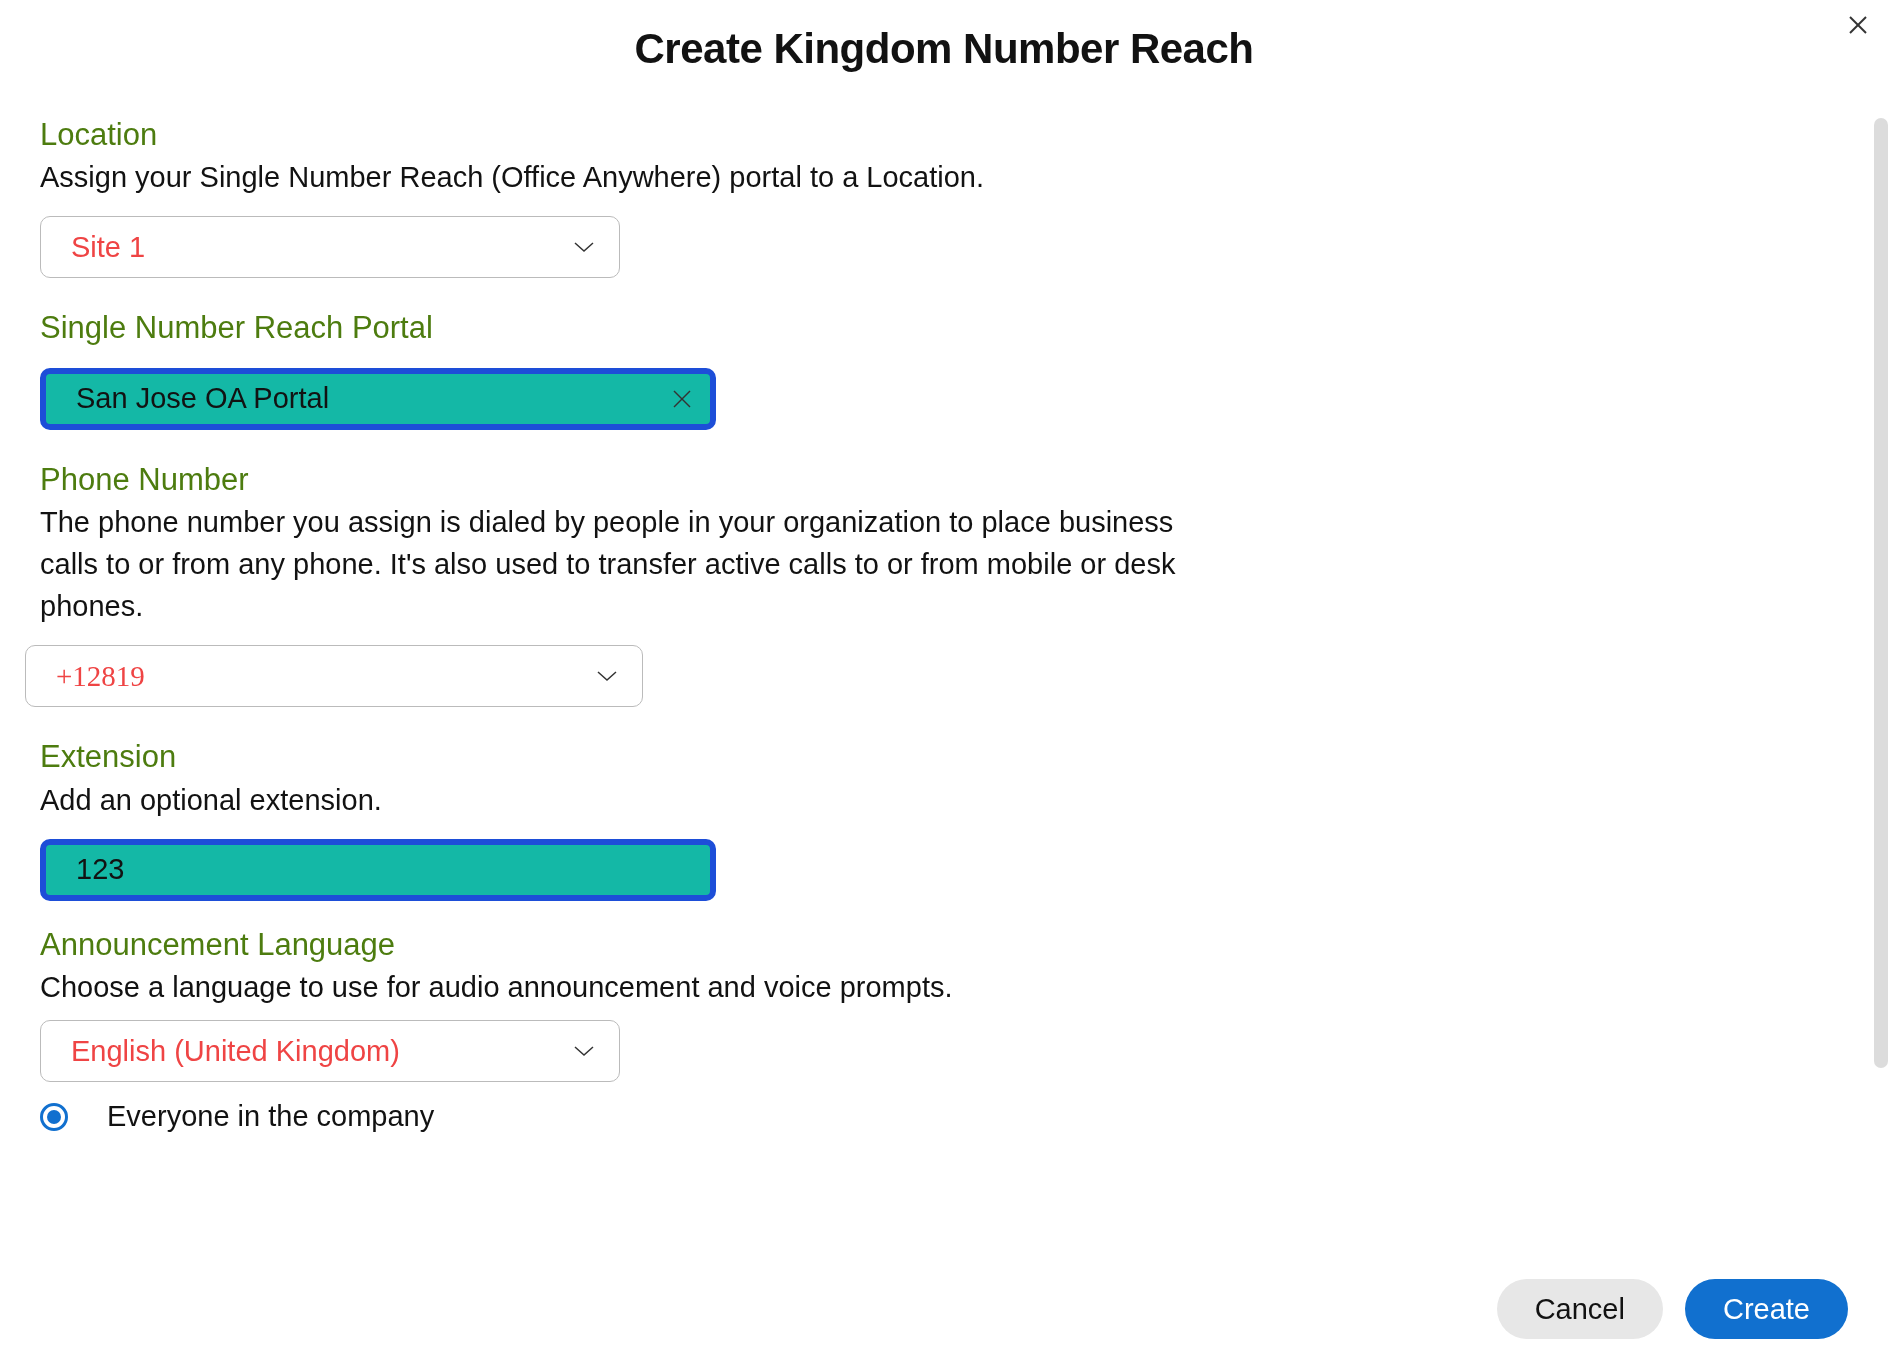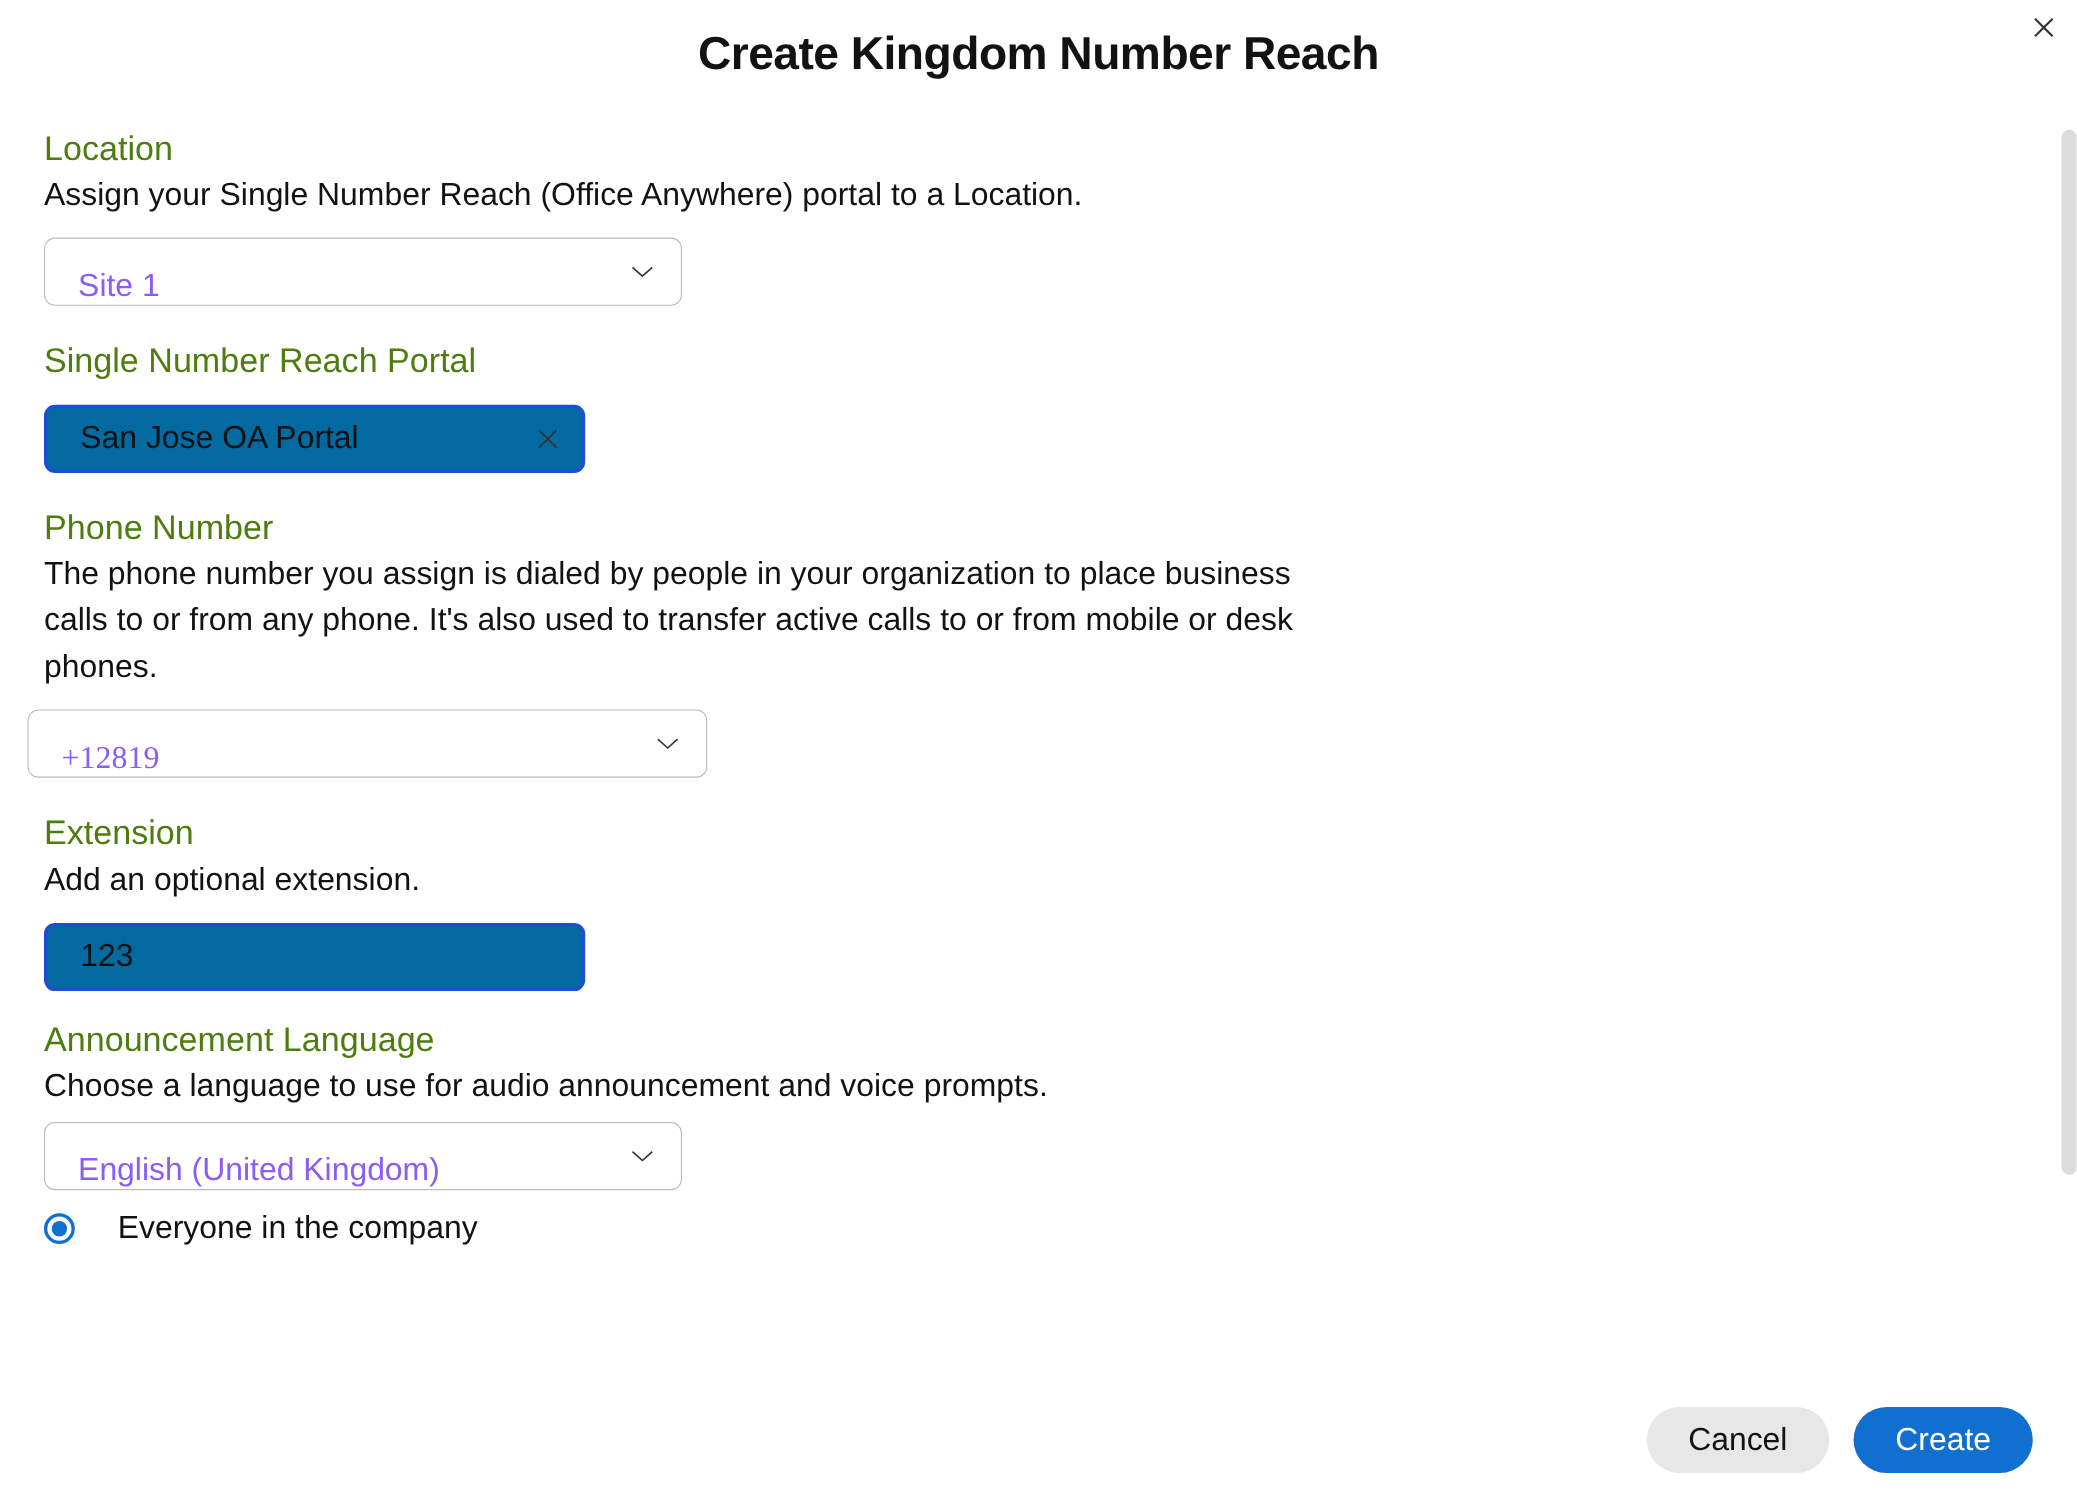--- a/index.html
+++ b/index.html
@@ -65,26 +65,26 @@
       display: inline-block;
       margin-top: 18px;
     }
     .select-input {
       width: 580px;
       height: 62px;
       border: 1px solid #bbbbbb;
       border-radius: 10px;
       padding: 0 55px 0 30px;
       font-size: 29px;
-      color: #8b5cf6;
+      color: #ef4444;
       background: #ffffff;
       appearance: none;
       cursor: pointer;
       display: flex;
-      align-items: flex-end;
+      align-items: center;
     }
     .select-input-wide {
       width: 618px;
     }
     .select-chevron {
       position: absolute;
       right: 25px;
       top: 50%;
       transform: translateY(-50%);
       pointer-events: none;
@@ -93,28 +93,28 @@
       display: flex;
       align-items: center;
       justify-content: center;
     }
     .text-input-wrap {
       position: relative;
       display: inline-block;
       margin-top: 18px;
     }
     .text-input {
-      width: 492px;
+      width: 676px;
       height: 62px;
-      border: 3px solid #1d4ed8;
+      border: 6px solid #1d4ed8;
       border-radius: 10px;
       padding: 0 55px 0 30px;
       font-size: 29px;
       color: #121212;
-      background: #0369a1;
+      background: #14b8a6;
     }
     .clear-btn {
       position: absolute;
       right: 22px;
       top: 50%;
       transform: translateY(-50%);
       width: 24px;
       height: 24px;
       display: flex;
       align-items: center;

